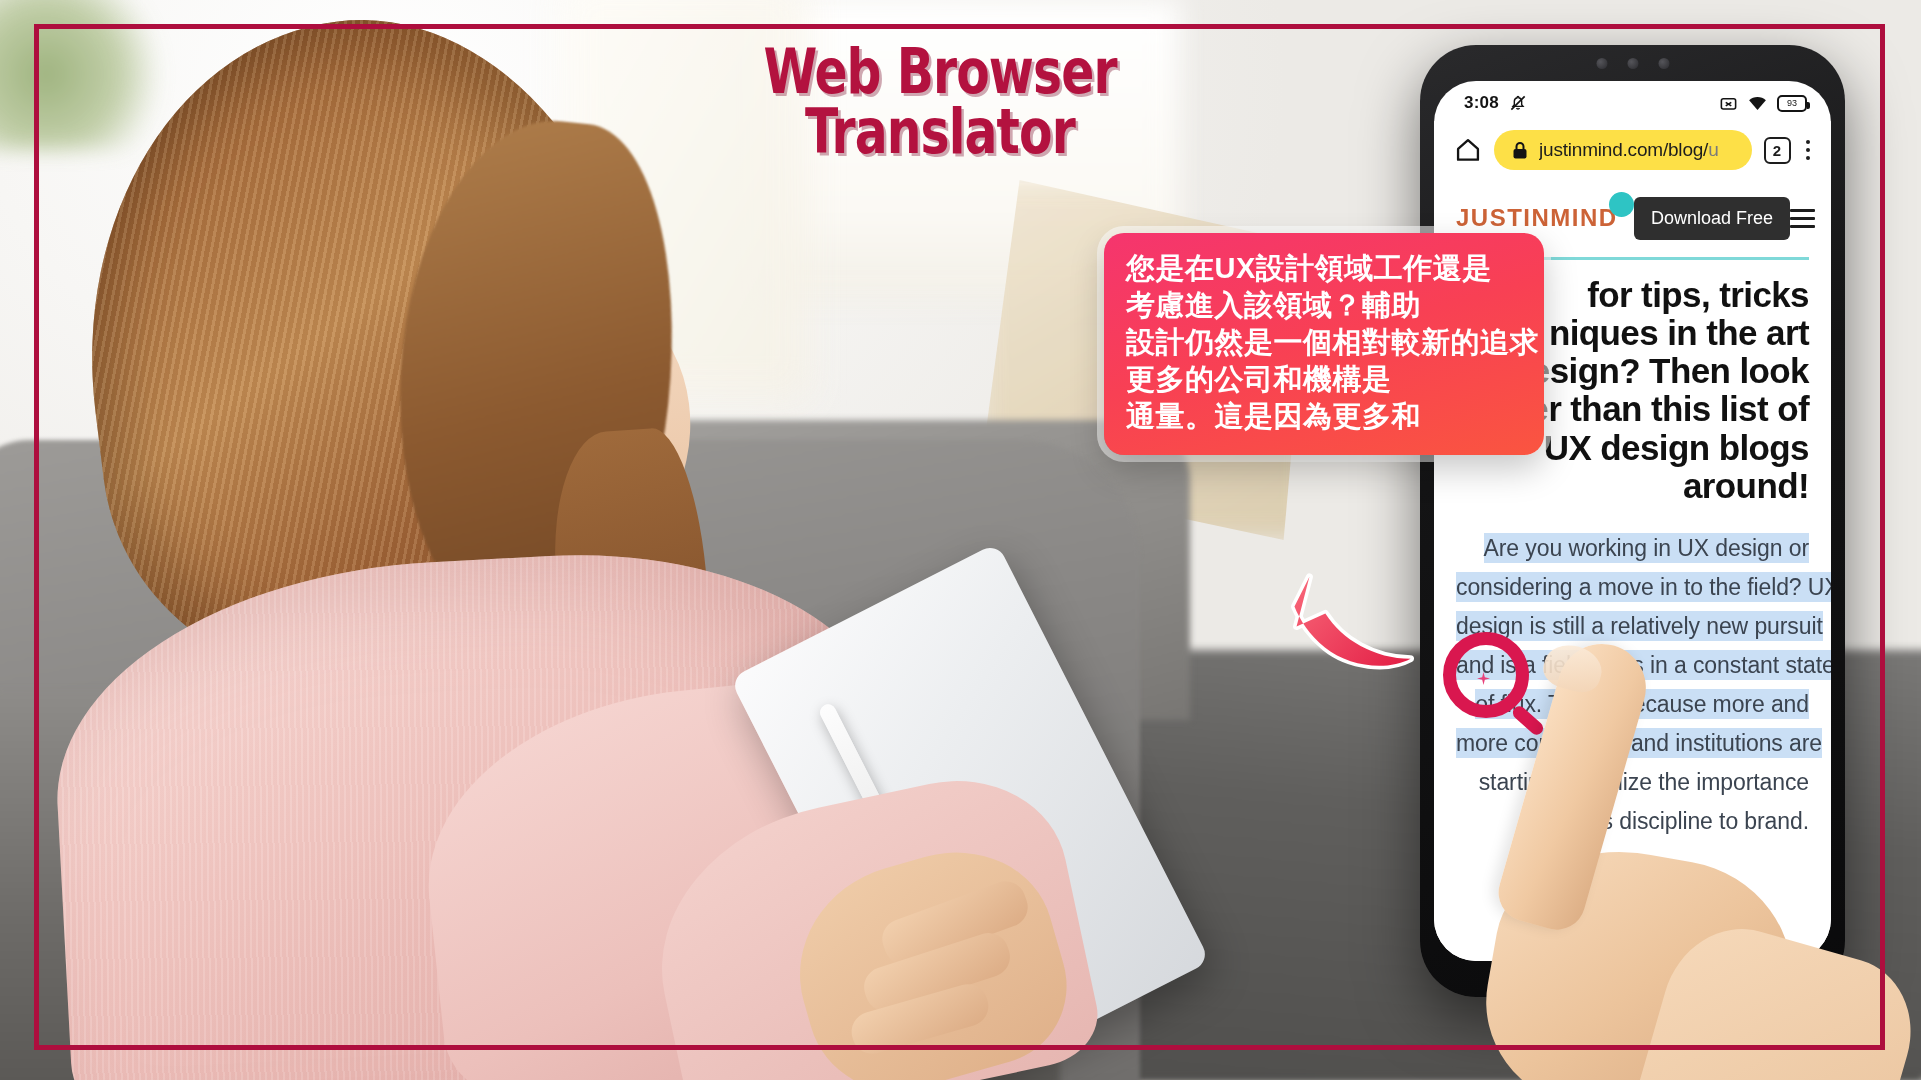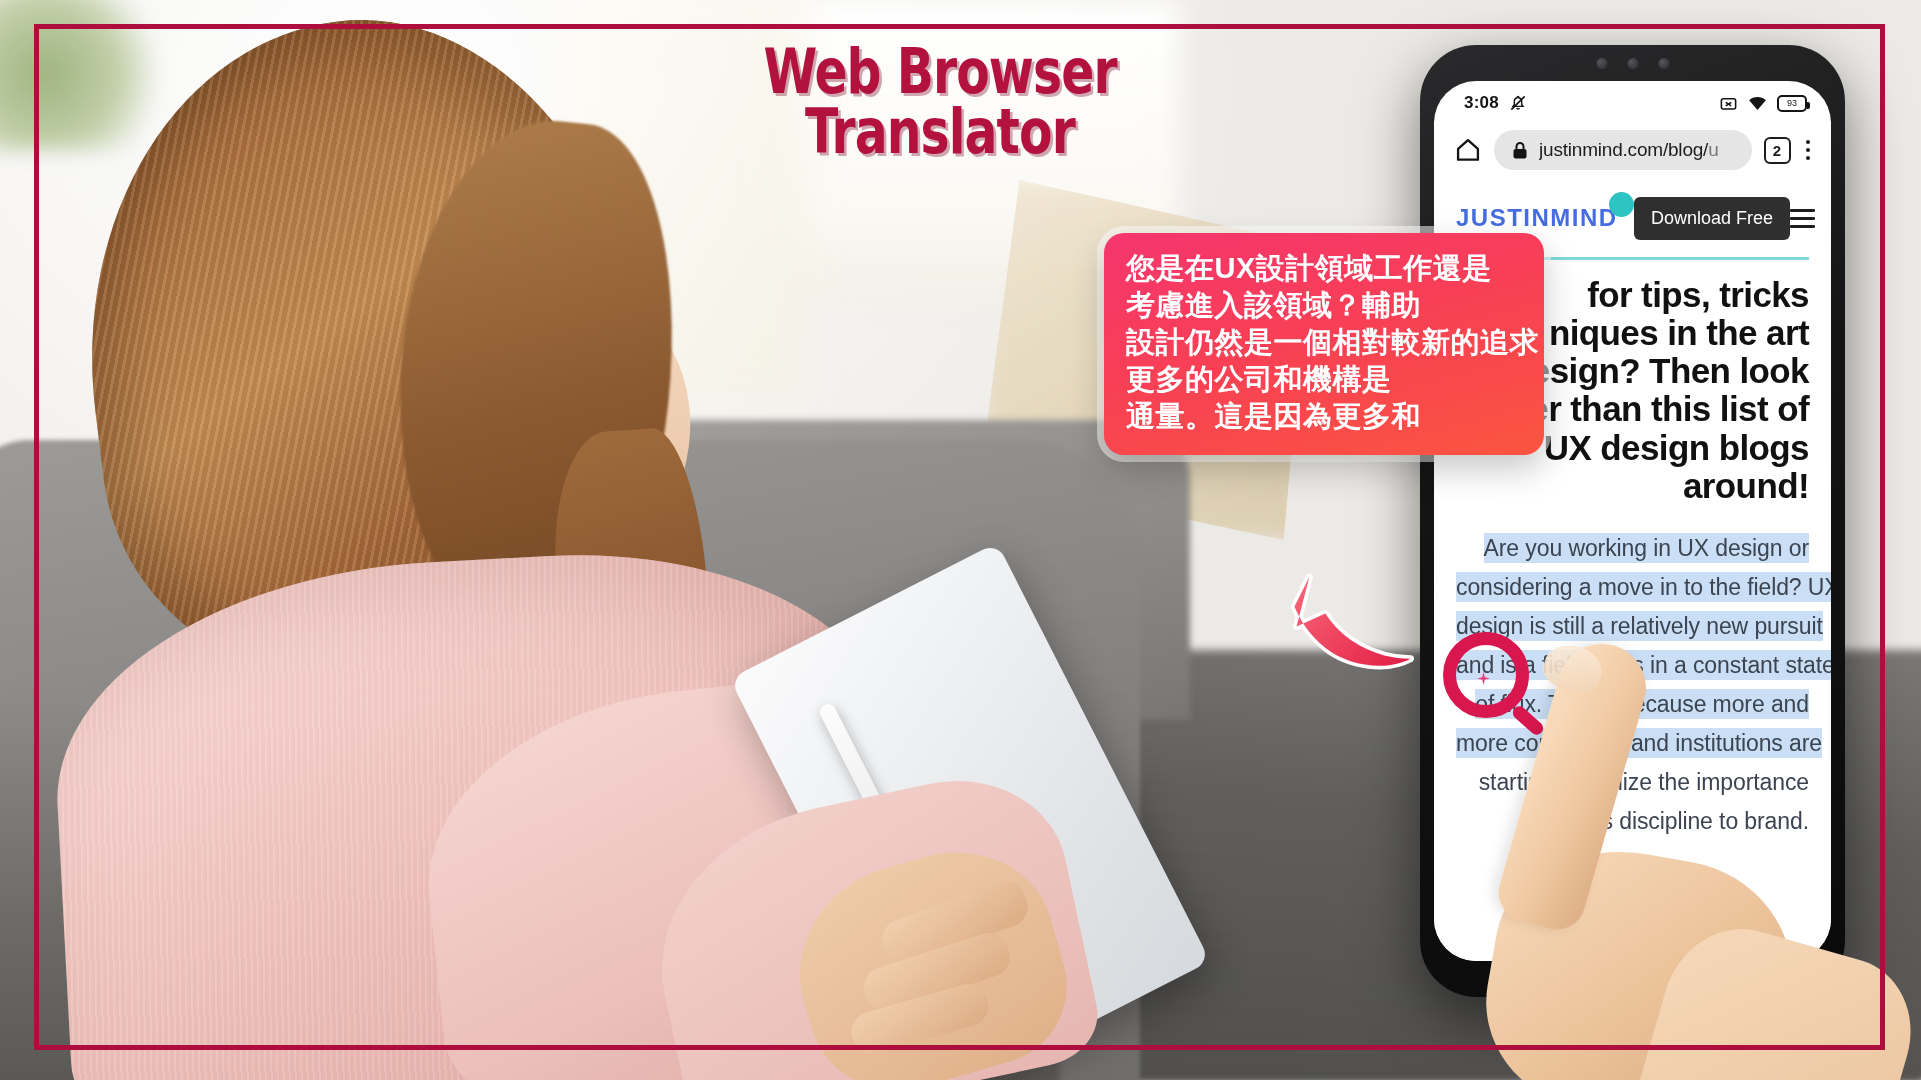--- a/index.html
+++ b/index.html
@@ -141,36 +141,36 @@
   .sb-time{ font-size:17px; font-weight:700; color:#141414; letter-spacing:.2px; }
   .sb-right{ display:flex; align-items:center; gap:9px; }
   .battery{ position:relative; width:30px; height:17px; border:2.2px solid #141414;
             border-radius:5px; display:flex; align-items:center; justify-content:center; }
   .battery::after{ content:""; position:absolute; right:-5px; top:5px; width:3px; height:7px;
             background:#141414; border-radius:0 2px 2px 0; }
   .battery span{ font-size:9px; font-weight:400; color:#141414; }
 
   
   .chrome{ height:58px; display:flex; align-items:center; gap:12px; padding:0 18px 0 20px; background:#fff; }
-  .omnibox{ flex:1; height:40px; background:#e5e5e5; border-radius:21px;
+  .omnibox{ flex:1; height:40px; background:#fde047; border-radius:21px;
             display:flex; align-items:center; gap:11px; padding:0 18px; min-width:0; }
   .omnibox .url{ font-size:19px; color:#1d1d1d; white-space:nowrap; overflow:hidden; letter-spacing:-.2px; }
   .omnibox .url i{ font-style:normal; color:#7a7a7a; }
   .tabcount{ width:27px; height:27px; border:2.4px solid #1d1d1d; border-radius:6px;
              display:flex; align-items:center; justify-content:center;
              font-size:15px; font-weight:700; color:#1d1d1d; flex:none; }
   .kebab{ display:flex; flex-direction:column; gap:3.5px; padding:3px; flex:none; }
   .kebab i{ width:4.5px; height:4.5px; border-radius:50%; background:#1d1d1d; display:block; }
 
   
   .page{ padding:0; background:#fff; height:782px; position:relative; }
   .site-header{ height:78px; display:flex; align-items:center; justify-content:space-between;
                 padding:0 16px 0 22px; }
   .logo{ position:relative; display:flex; align-items:center; }
-  .logo-text{ font-size:24px; font-weight:800; letter-spacing:1.5px; color:#1d4ed8; opacity:.82; }
+  .logo-text{ font-size:24px; font-weight:800; letter-spacing:1.5px; color:#c2410c; opacity:.82; }
   .logo-dot{ position:absolute; right:-16px; top:-12px; width:25px; height:25px;
              border-radius:50%; background:#2ec4c4; }
   .hdr-right{ display:flex; align-items:center; }
   .dl-btn{ background:#2f2f2f; color:#fff; font-size:18px; padding:11px 17px;
            border-radius:6px; white-space:nowrap; }
   .hamburger{ display:flex; flex-direction:column; gap:5px; }
   .hamburger i{ width:25px; height:3px; background:#1d1d1d; display:block; border-radius:1px; }
   .teal-rule{ height:3px; background:#7fd9d9; margin:0 22px 0 60px; }
 
   .article{ padding:16px 22px 0 22px; }

